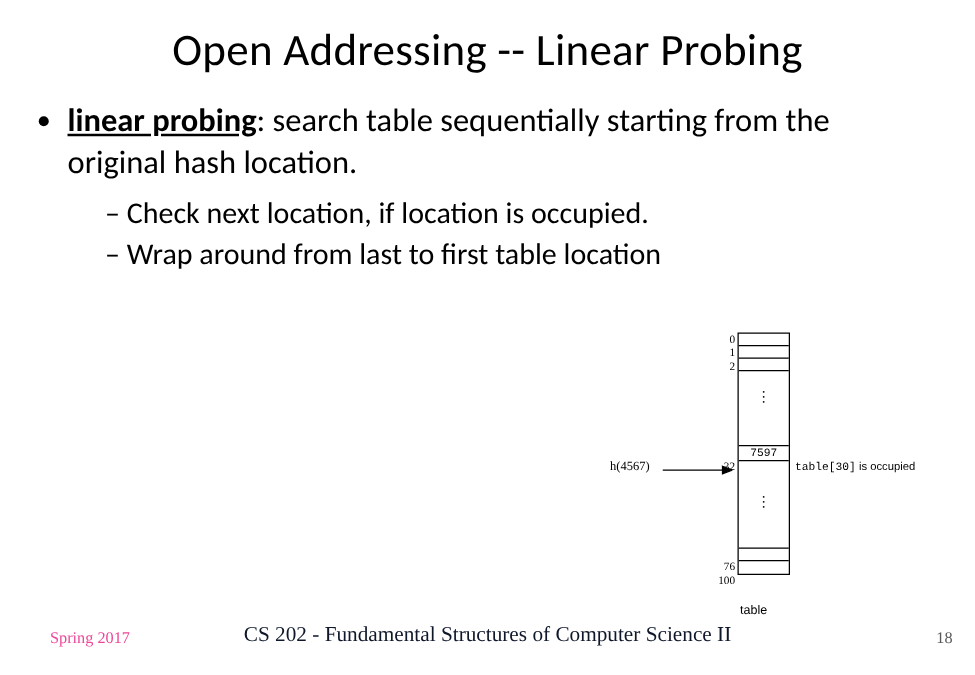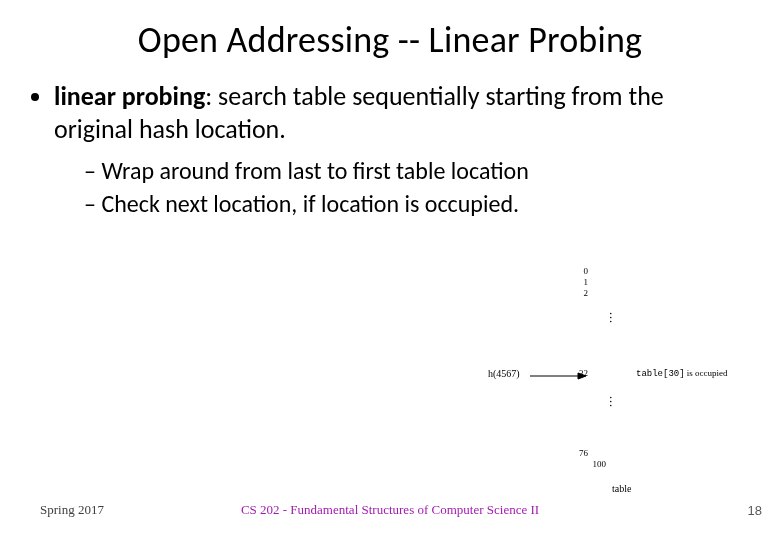--- a/index.html
+++ b/index.html
@@ -31,20 +31,21 @@
     padding: 0;
     list-style: disc;
   }
   ul.bullets > li {
     font-size: 26px;
     line-height: 1.25;
     margin-bottom: 8px;
   }
   ul.bullets > li .term {
     font-weight: 700;
+    text-decoration: underline;
   }
   ul.sub {
     margin: 10px 0 0 30px;
     padding: 0;
     list-style: none;
   }
   ul.sub > li {
     font-size: 24px;
     line-height: 1.3;
     margin-bottom: 2px;
@@ -52,36 +53,36 @@
   ul.sub > li::before {
     content: "– ";
   }
   
   .footer-left {
     position: absolute;
     left: 40px;
     bottom: 22px;
     font-family: Georgia, "Times New Roman", serif;
     font-size: 13px;
-    color: #404040;
+    color: #ec4899;
   }
   .footer-mid {
     position: absolute;
     left: 50%;
     transform: translateX(-50%);
     bottom: 22px;
     font-family: Georgia, "Times New Roman", serif;
-    font-size: 13px;
-    color: #a21caf;
+    font-size: 17px;
+    color: #0f172a;
   }
   .footer-right {
     position: absolute;
     right: 18px;
     bottom: 22px;
-    font-family: Liberation Sans, sans-serif;
+    font-family: Liberation Serif, serif;
     font-size: 13px;
     color: #595959;
   }
 
   
   .diagram {
     position: absolute;
     top: 256px;
     left: 468px;
     width: 290px;
@@ -138,63 +139,73 @@
     fill: #000;
   }
   .caption {
     position: absolute;
     left: 168px;
     top: 112px;
     font-family: "Courier New", monospace;
     font-size: 9px;
   }
   .caption .plain {
-    font-family: Liberation Serif, serif;
+    font-family: Liberation Sans, sans-serif;
     font-size: 9px;
   }
   .table-label {
     position: absolute;
-    left: 144px;
+    left: 124px;
     bottom: 2px;
-    font-family: Liberation Serif, serif;
+    font-family: Liberation Sans, sans-serif;
     font-size: 10px;
   }
 </style>
 </head>
 <body>
 
 <div class="slide">
 
   <h1 class="title">Open Addressing -- Linear Probing</h1>
 
   <ul class="bullets">
     <li>
       <span class="term">linear probing</span><span>: search table sequentially starting from the original hash location.</span>
       <ul class="sub">
+        <li>Check next location, if location is occupied.</li>
         <li>Wrap around from last to first table location</li>
-        <li>Check next location, if location is occupied.</li>
       </ul>
     </li>
   </ul>
 
   <div class="diagram">
 
     <span class="idx" style="top:10px">0</span>
     <span class="idx" style="top:21px">1</span>
     <span class="idx" style="top:32px">2</span>
 
     <span class="dots" style="top:56px">. . .</span>
 
     <span class="idx" style="top:112px">32</span>
 
     <span class="dots" style="top:140px">. . .</span>
 
     <span class="idx" style="top:192px;left:102px;width:18px">76</span>
-    <span class="idx" style="top:203px;left:120px;width:18px">100</span>
-
+    <span class="idx" style="top:203px;left:102px;width:18px">100</span>
+
+    <div class="tbl">
+      <div class="cell"></div>
+      <div class="cell"></div>
+      <div class="cell"></div>
+      <div class="cell" style="height:60px; border-bottom:1px solid #000"></div>
+      <div class="cell mid">7597</div>
+      <div class="cell" style="height:70px; border-bottom:1px solid #000"></div>
+      <div class="cell"></div>
+      <div class="cell"></div>
+    </div>
 
     <span class="hashlabel">h(4567)</span>
     <svg class="arrow" width="56" height="8" style="left:62px">
       <line x1="0" y1="4" x2="48" y2="4" stroke-width="1"></line>
       <polygon points="48,1 56,4 48,7"></polygon>
     </svg>
 
     <span class="caption">
       <span>table[30]</span><span class="plain"> is occupied</span>
     </span>

